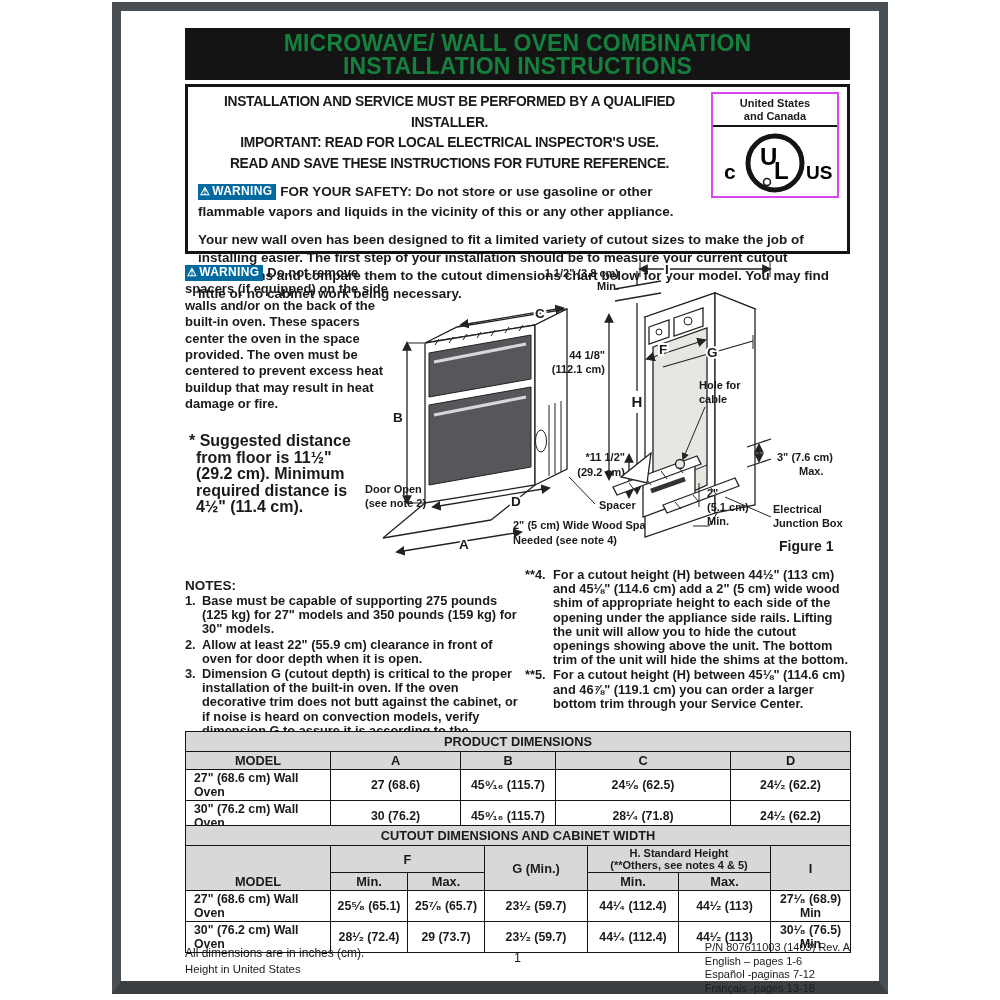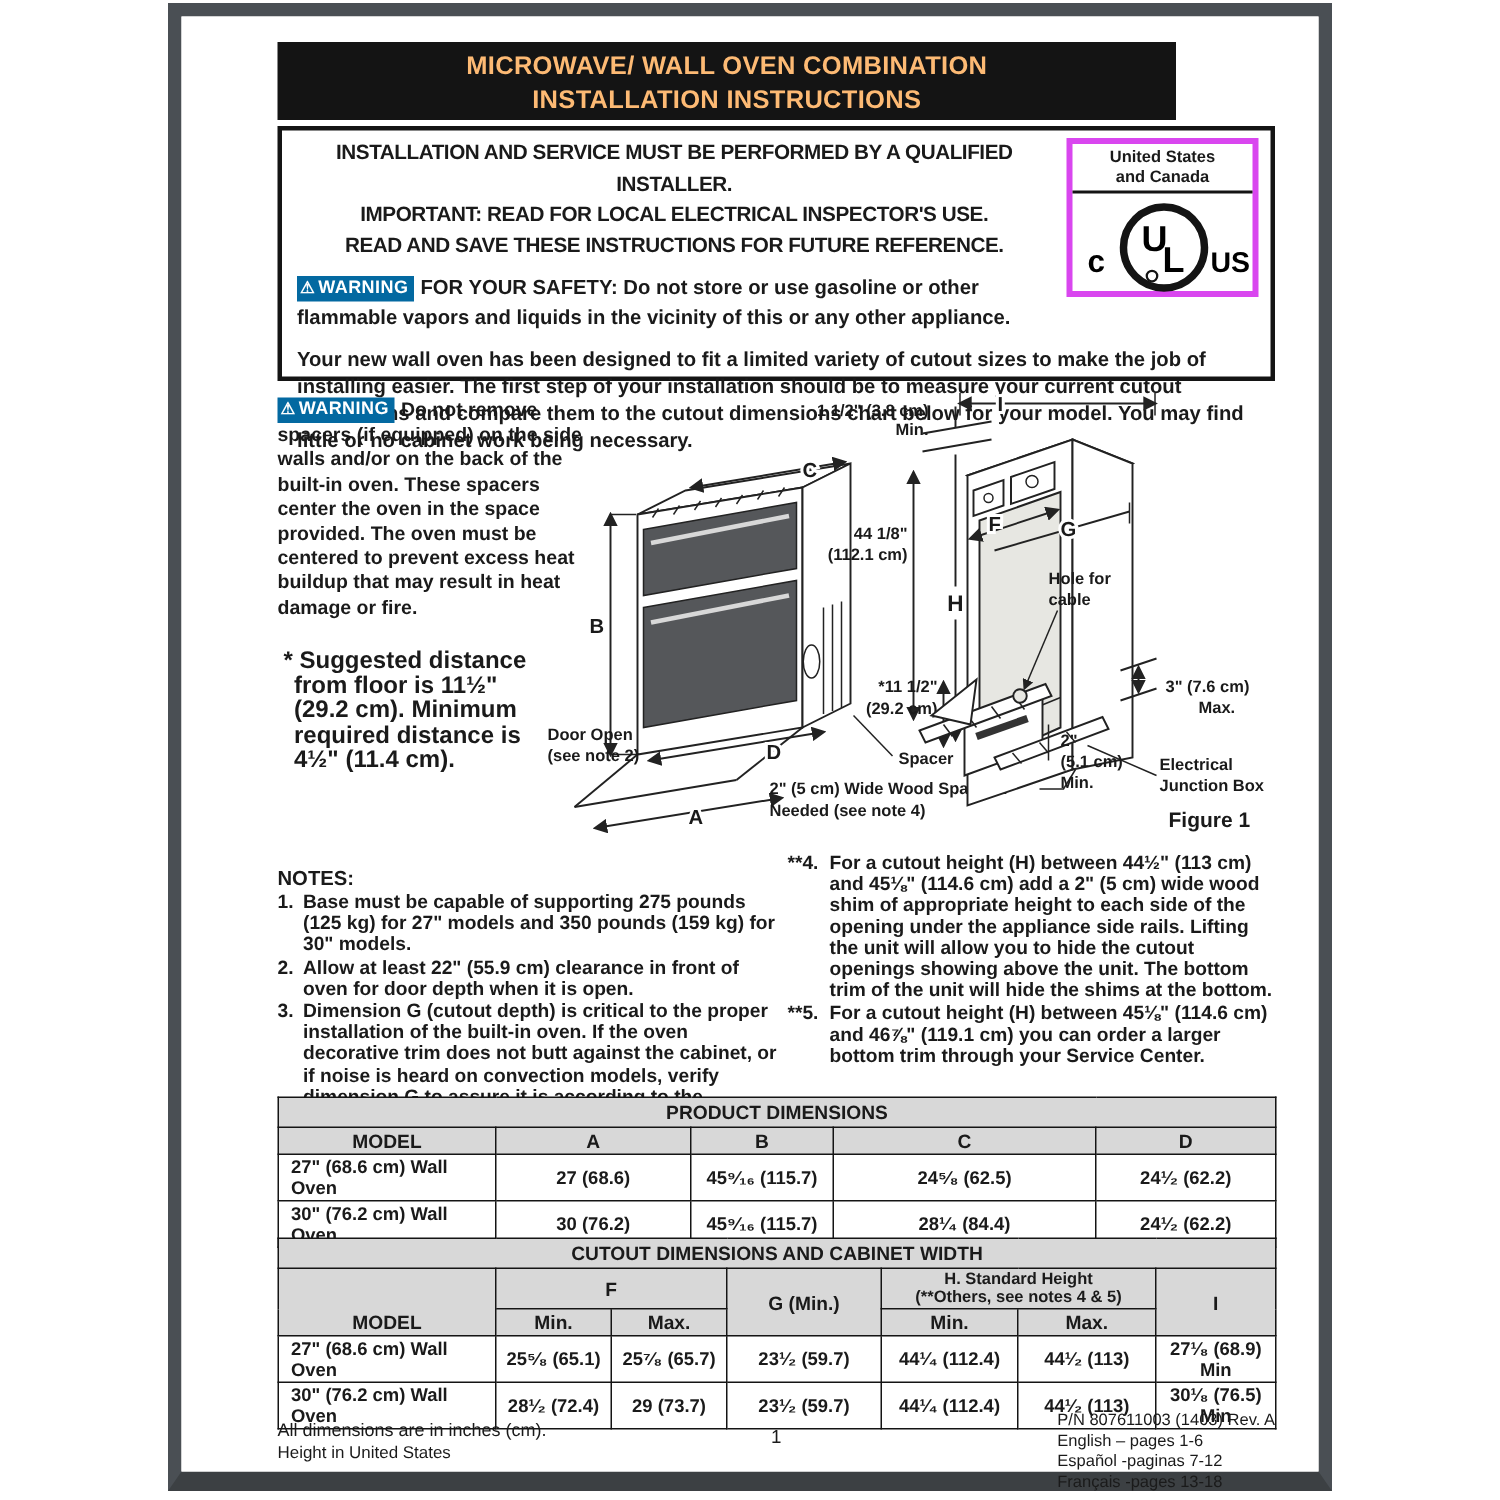--- a/index.html
+++ b/index.html
@@ -11,34 +11,34 @@
   }
   .page {
     position:absolute; left:112px; top:2px; width:776px; height:992px;
     border:9px solid #4a4f54; border-bottom:13px solid #3c4043;
     background:#fefefe;
   }
   .page-inner { position:relative; width:100%; height:100%; background:#fff; }
 
   
   .title-bar {
-    position:absolute; left:64px; top:17px; width:599px; height:52px;
-    background:#141414; color:#fdba74; text-align:center;
-    font-weight:bold; font-size:17px; line-height:23px; padding-top:4px;
+    position:absolute; left:64px; top:17px; width:665px; height:52px;
+    background:#141414; color:#15803d; text-align:center;
+    font-weight:bold; font-size:23px; line-height:23px; padding-top:4px;
     letter-spacing:0.2px;
   }
 
   
   .notice-box {
     position:absolute; left:64px; top:73px; width:665px; height:170px;
     border:3px solid #141414; padding:5px 8px 0 10px;
     font-weight:bold; font-size:13.5px; line-height:18px;
   }
   .ul-box {
-    float:right; width:128px; height:106px; border:4px solid #d946ef;
+    float:right; width:128px; height:106px; border:2px solid #d946ef;
     margin:0 0 6px 10px; background:#fff; text-align:center;
   }
   .ul-box .ul-head {
     font-size:11px; line-height:13px; font-weight:bold; padding:3px 0 2px 0;
     border-bottom:2px solid #141414;
   }
   .notice-lines { text-align:center; font-size:13.8px; line-height:20.5px; letter-spacing:-0.3px; }
   .warn-para { margin-top:8px; font-size:13.5px; line-height:20px; }
   .intro-para { margin-top:9px; font-size:13.5px; line-height:18px; }
   .warn-badge {
@@ -326,21 +326,21 @@
       <td class="tbl-data cell-model">27" (68.6 cm) Wall Oven</td>
       <td class="tbl-data">27 (68.6)</td>
       <td class="tbl-data">45⁹⁄₁₆  (115.7)</td>
       <td class="tbl-data">24⁵⁄₈ (62.5)</td>
       <td class="tbl-data">24¹⁄₂ (62.2)</td>
     </tr>
     <tr>
       <td class="tbl-data cell-model">30" (76.2 cm) Wall Oven</td>
       <td class="tbl-data">30 (76.2)</td>
       <td class="tbl-data">45⁹⁄₁₆  (115.7)</td>
-      <td class="tbl-data">28¹⁄₄ (84.4)</td>
+      <td class="tbl-data">28¹⁄₄ (71.8)</td>
       <td class="tbl-data">24¹⁄₂ (62.2)</td>
     </tr>
   </tbody>
       </table>
 
   <table id="cutout-table">
     <colgroup>
           <col style="width:145px">
           <col style="width:77px">
           <col style="width:77px">

